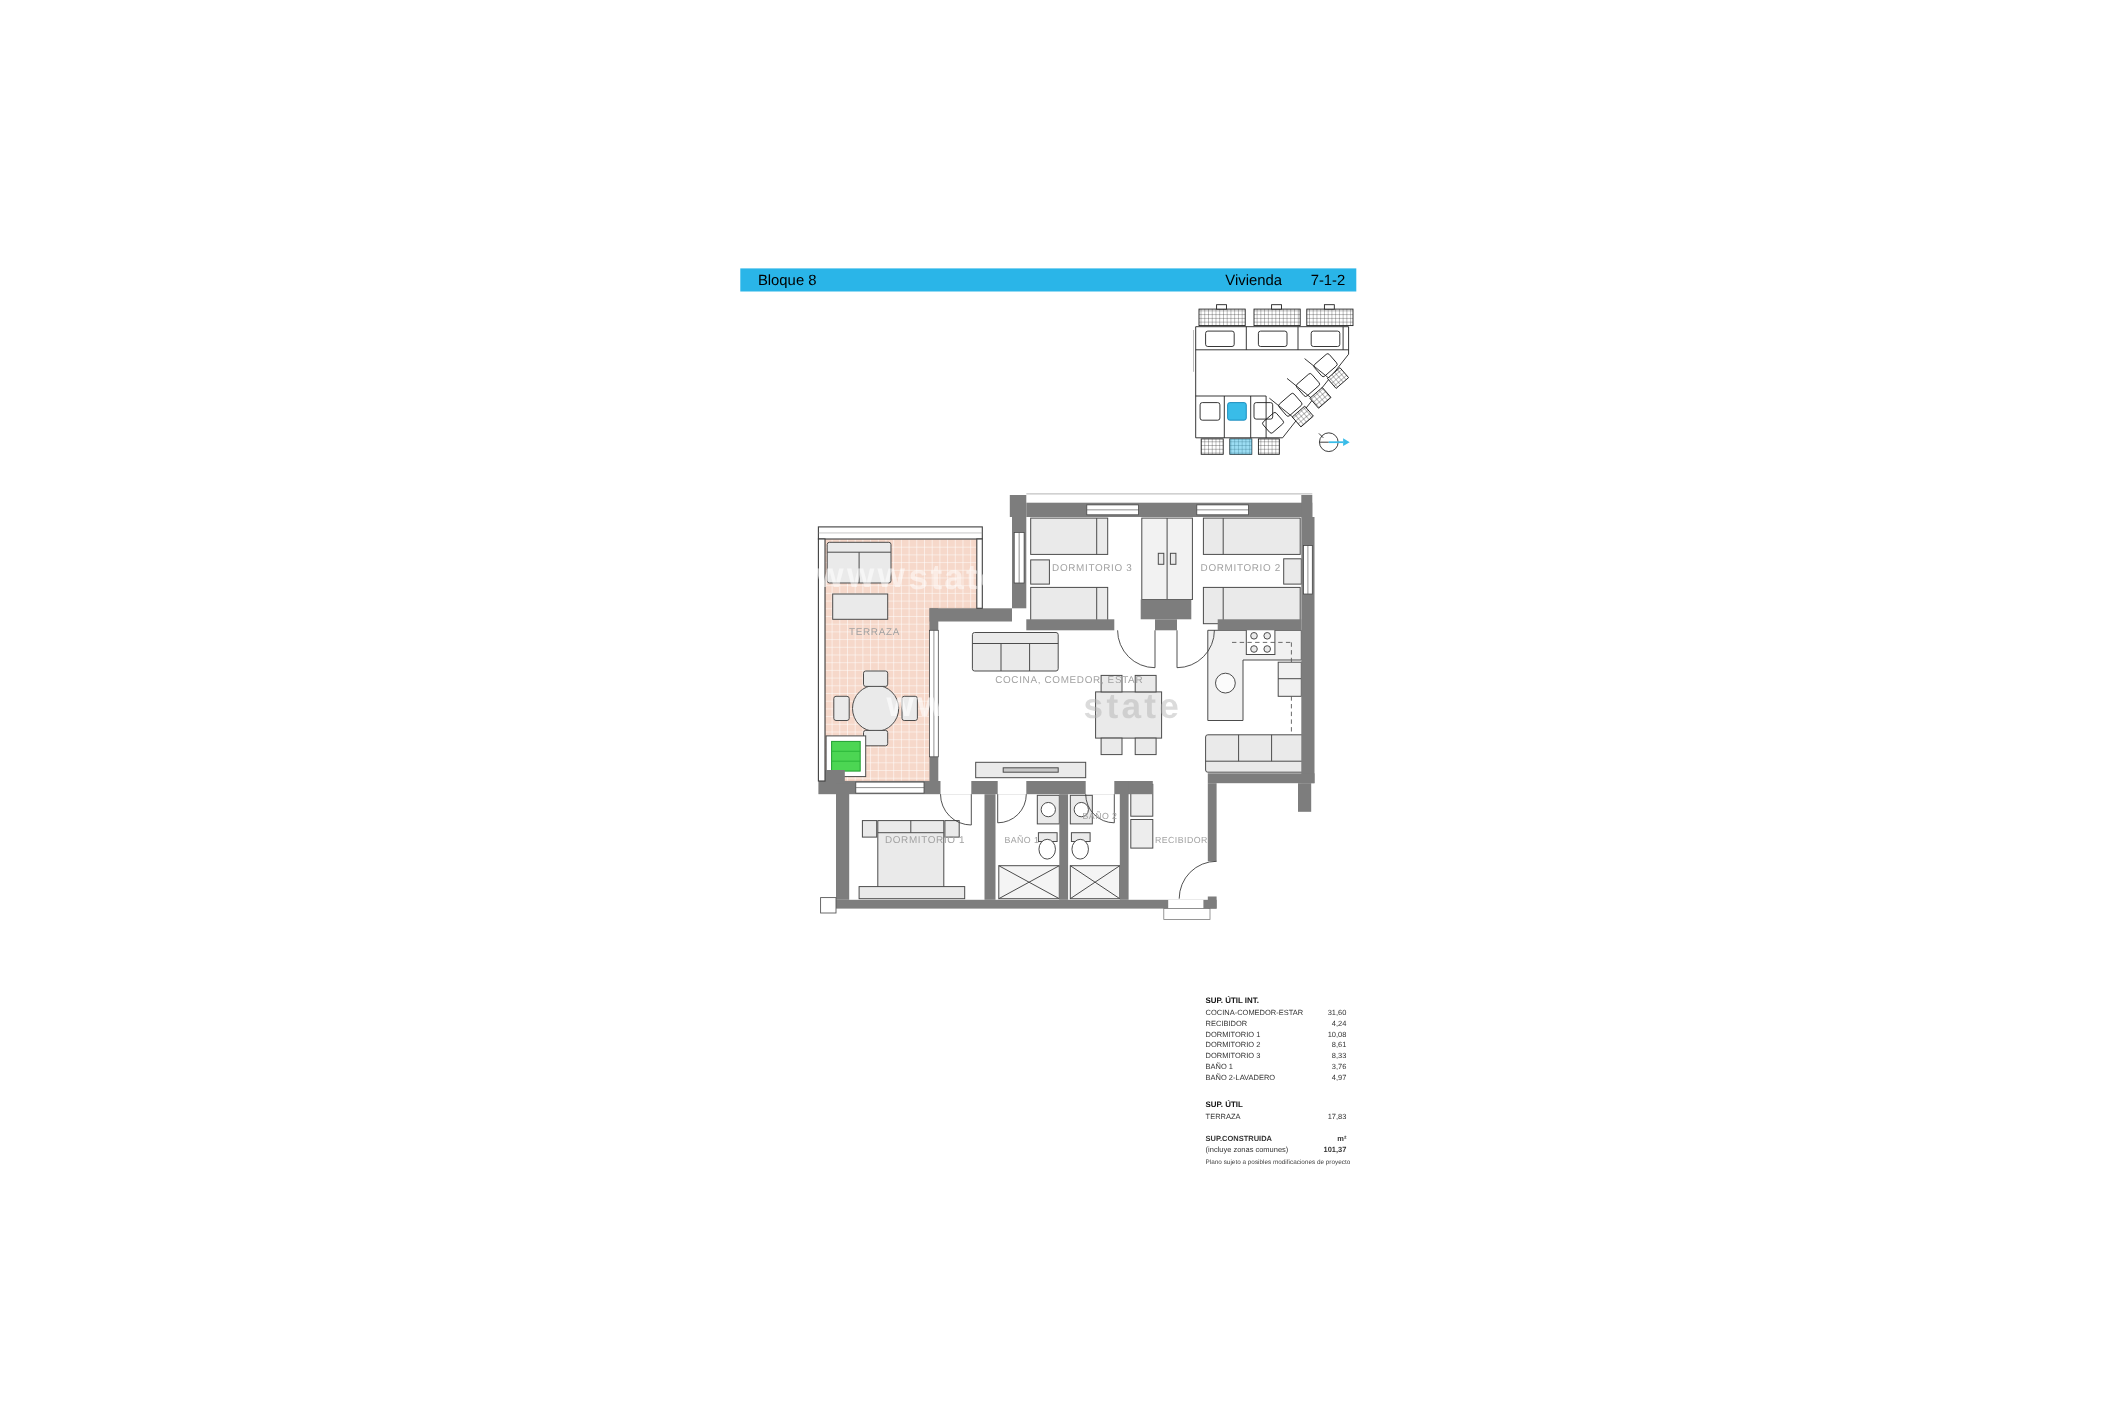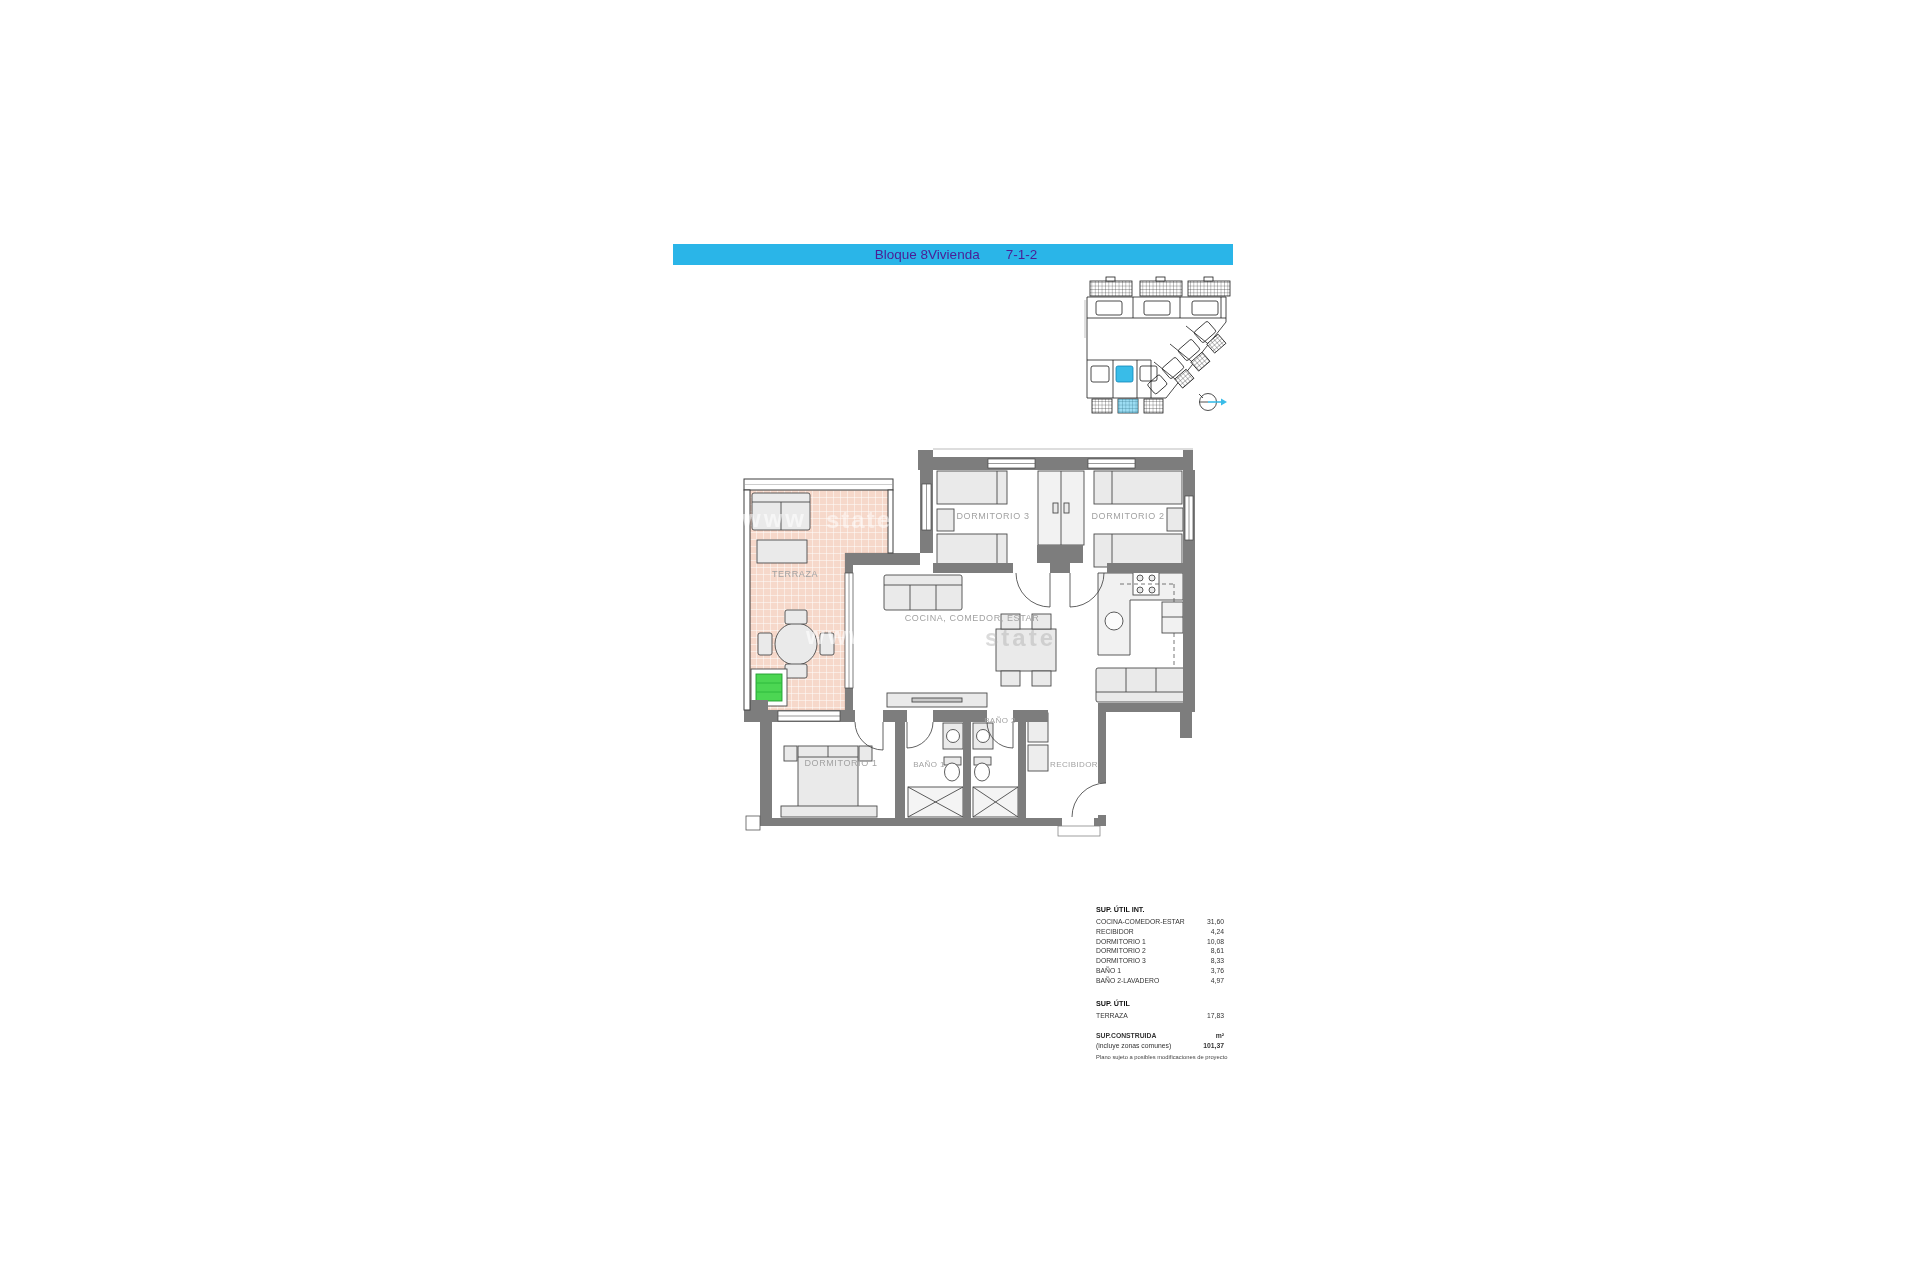--- a/index.html
+++ b/index.html
@@ -1,26 +1,26 @@
 <!DOCTYPE html>
 <html><head>
 <meta charset="utf-8">
 <style>
   html,body{margin:0;padding:0;background:#fff;}
   .page{position:relative;width:1920px;height:1280px;background:#ffffff;
         font-family:"Liberation Sans",sans-serif;overflow:hidden;}
   .bar{position:absolute;left:673px;top:244px;width:560px;height:21px;background:#2ab5e8;
-       display:flex;align-items:center;justify-content:center;box-sizing:border-box;
-       padding:0 10px 0 16px;color:#4c1d95;font-size:13.5px;}
+       display:flex;align-items:center;justify-content:space-between;box-sizing:border-box;
+       padding:0 10px 0 16px;color:#000000;font-size:13.5px;}
   .bar .unit{display:flex;gap:26px;}
   svg.plan{position:absolute;left:0;top:0;}
   .rl{position:absolute;transform:translate(-50%,-50%);color:#a2a2a2;font-size:9px;
       letter-spacing:.6px;white-space:nowrap;}
   .rl.sm{font-size:8px;letter-spacing:.4px;}
-  .wm{position:absolute;font-weight:bold;font-size:24px;letter-spacing:3px;pointer-events:none;}
+  .wm{position:absolute;font-weight:bold;font-size:32px;letter-spacing:3px;pointer-events:none;}
   .areas{position:absolute;left:1096px;top:905px;width:128px;color:#333;font-size:6.8px;}
   .at{font-weight:bold;font-size:7.2px;color:#111;margin-bottom:3px;}
   .ar{display:flex;justify-content:space-between;line-height:9.8px;}
   .blk2{margin-top:13px;}
   .blk3{margin-top:11px;}
   .bold{font-weight:bold;}
   .foot{margin-top:3px;font-size:5.8px;color:#444;white-space:nowrap;}
 </style>
 </head>
 <body>
@@ -279,21 +279,21 @@
   <span class="wm" style="left:826px;top:506px;color:rgba(255,255,255,.5);letter-spacing:2px;">state</span>
   <span class="wm" style="left:806px;top:622px;color:rgba(255,255,255,.6);">www</span>
   <span class="wm" style="left:985px;top:624px;color:rgba(175,175,175,.45);">state</span>
 
   <span class="rl" style="left:795px;top:574px;">TERRAZA</span>
   <span class="rl" style="left:993px;top:516px;">DORMITORIO 3</span>
   <span class="rl" style="left:1128px;top:516px;">DORMITORIO 2</span>
   <span class="rl" style="left:972px;top:618px;">COCINA, COMEDOR, ESTAR</span>
   <span class="rl" style="left:841px;top:763px;">DORMITORIO 1</span>
   <span class="rl sm" style="left:929px;top:764px;">BAÑO 1</span>
-  <span class="rl sm" style="left:1000px;top:720px;">BAÑO 2</span>
+  <span class="rl sm" style="left:1000px;top:742px;">BAÑO 2</span>
   <span class="rl sm" style="left:1074px;top:764px;">RECIBIDOR</span>
 
   <div class="areas">
     <div class="at">SUP. ÚTIL INT.</div>
     <div class="ar">
       <span>COCINA-COMEDOR-ESTAR</span>
       <span>31,60</span>
       </div>
     <div class="ar">
       <span>RECIBIDOR</span>

